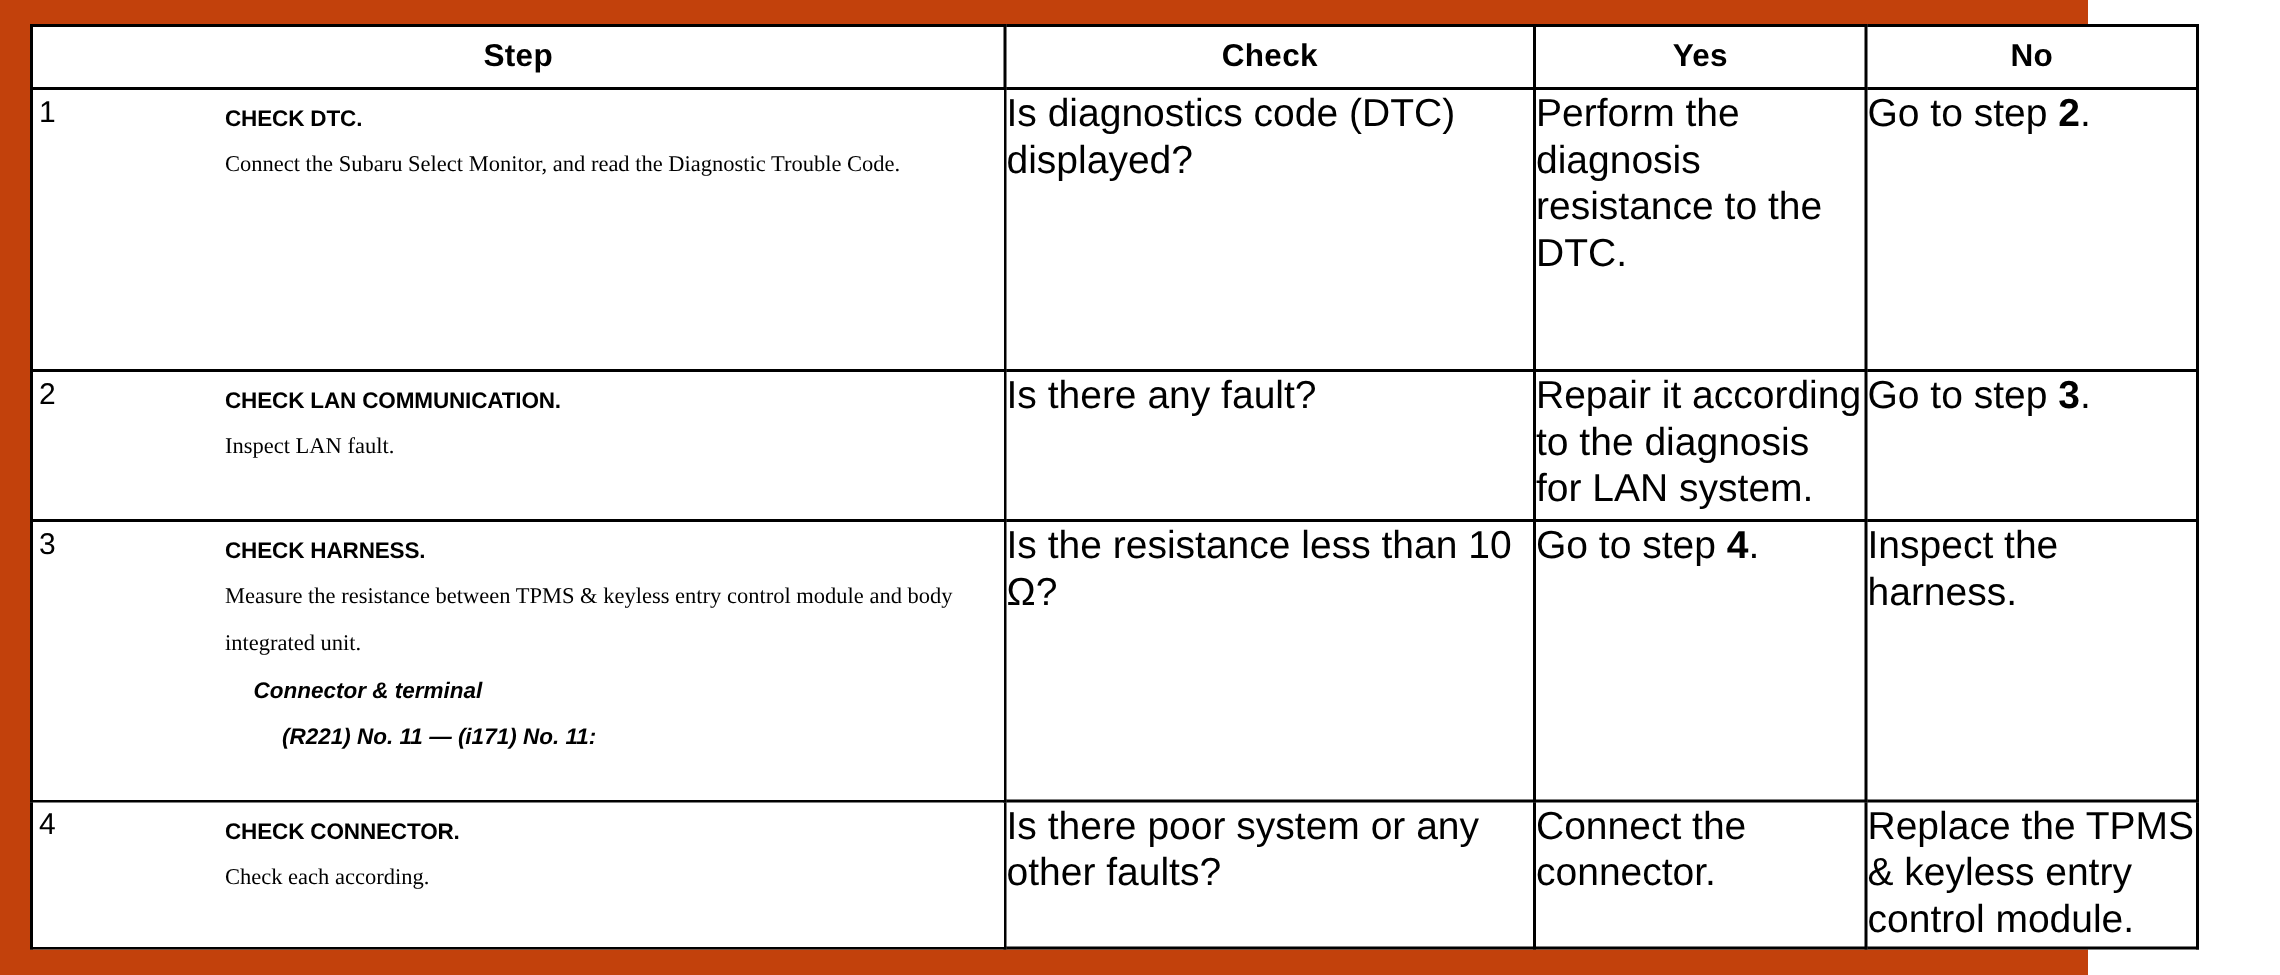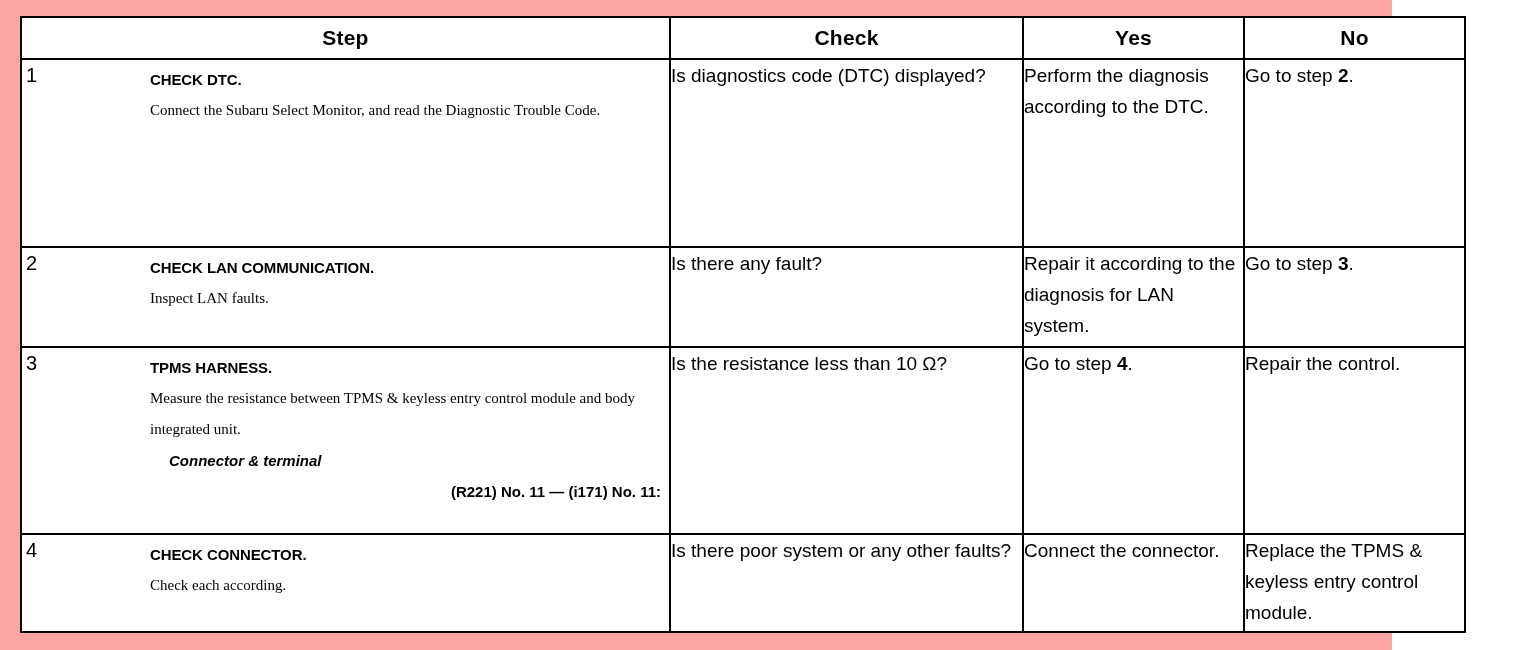--- a/index.html
+++ b/index.html
@@ -12,21 +12,21 @@
     height: 650px;
     font-family: "Liberation Sans", sans-serif;
     color: #000000;
     overflow: hidden;
   }
 
   #sheet {
     position: relative;
     width: 1392px;
     height: 650px;
-    background: #fca5a5;
+    background: #c2410c;
   }
 
   
   .diag-table {
     position: absolute;
     left: 20px;
     top: 16px;
     width: 1444px;
     border-collapse: collapse;
     table-layout: fixed;
@@ -87,27 +87,27 @@
     font-weight: normal;
     font-family: Liberation Serif, serif;
   }
   .step-note {
     font-weight: bold;
     font-style: italic;
     padding-left: 19px;
   }
   .step-note-sub {
     font-weight: bold;
+    font-style: italic;
     padding-left: 38px;
-    text-align: right;
   }
 
   
   .txt-cell {
-    font-size: 19px;
+    font-size: 26px;
     line-height: 31px;
     padding: 3px 4px 0 5px;
   }
 
   .row1 td, .row1 th { height: 186px; }
   .row2 td { height: 98px; }
   .row3 td { height: 185px; }
   .row4 td { height: 96px; }
 
   .b { font-weight: bold; }
@@ -140,54 +140,54 @@
         <td class="step-cell">
           <div class="step-inner">
             <div class="step-num">1</div>
             <div class="step-body">
               <div class="step-title">CHECK DTC.</div>
               <div class="step-desc">Connect the Subaru Select Monitor, and read the Diagnostic Trouble Code.</div>
             </div>
           </div>
         </td>
         <td class="txt-cell">Is diagnostics code (DTC) displayed?</td>
-        <td class="txt-cell">Perform the diagnosis according to the DTC.</td>
+        <td class="txt-cell">Perform the diagnosis resistance to the DTC.</td>
         <td class="txt-cell"><span>Go to step </span><span class="b">2</span><span>.</span></td>
       </tr>
 
       <tr class="row2">
         <td class="step-cell">
           <div class="step-inner">
             <div class="step-num">2</div>
             <div class="step-body">
               <div class="step-title">CHECK LAN COMMUNICATION.</div>
-              <div class="step-desc">Inspect LAN faults.</div>
+              <div class="step-desc">Inspect LAN fault.</div>
             </div>
           </div>
         </td>
         <td class="txt-cell">Is there any fault?</td>
         <td class="txt-cell">Repair it according to the diagnosis for LAN system.</td>
         <td class="txt-cell"><span>Go to step </span><span class="b">3</span><span>.</span></td>
       </tr>
 
       <tr class="row3">
         <td class="step-cell">
           <div class="step-inner">
             <div class="step-num">3</div>
             <div class="step-body">
-              <div class="step-title">TPMS HARNESS.</div>
+              <div class="step-title">CHECK HARNESS.</div>
               <div class="step-desc">Measure the resistance between TPMS &amp; keyless entry control module and body integrated unit.</div>
               <div class="step-note">Connector &amp; terminal</div>
               <div class="step-note-sub">(R221) No. 11 — (i171) No. 11:</div>
             </div>
           </div>
         </td>
         <td class="txt-cell">Is the resistance less than 10 Ω?</td>
         <td class="txt-cell"><span>Go to step </span><span class="b">4</span><span>.</span></td>
-        <td class="txt-cell">Repair the control.</td>
+        <td class="txt-cell">Inspect the harness.</td>
       </tr>
 
       <tr class="row4">
         <td class="step-cell">
           <div class="step-inner">
             <div class="step-num">4</div>
             <div class="step-body">
               <div class="step-title">CHECK CONNECTOR.</div>
               <div class="step-desc">Check each according.</div>
             </div>

